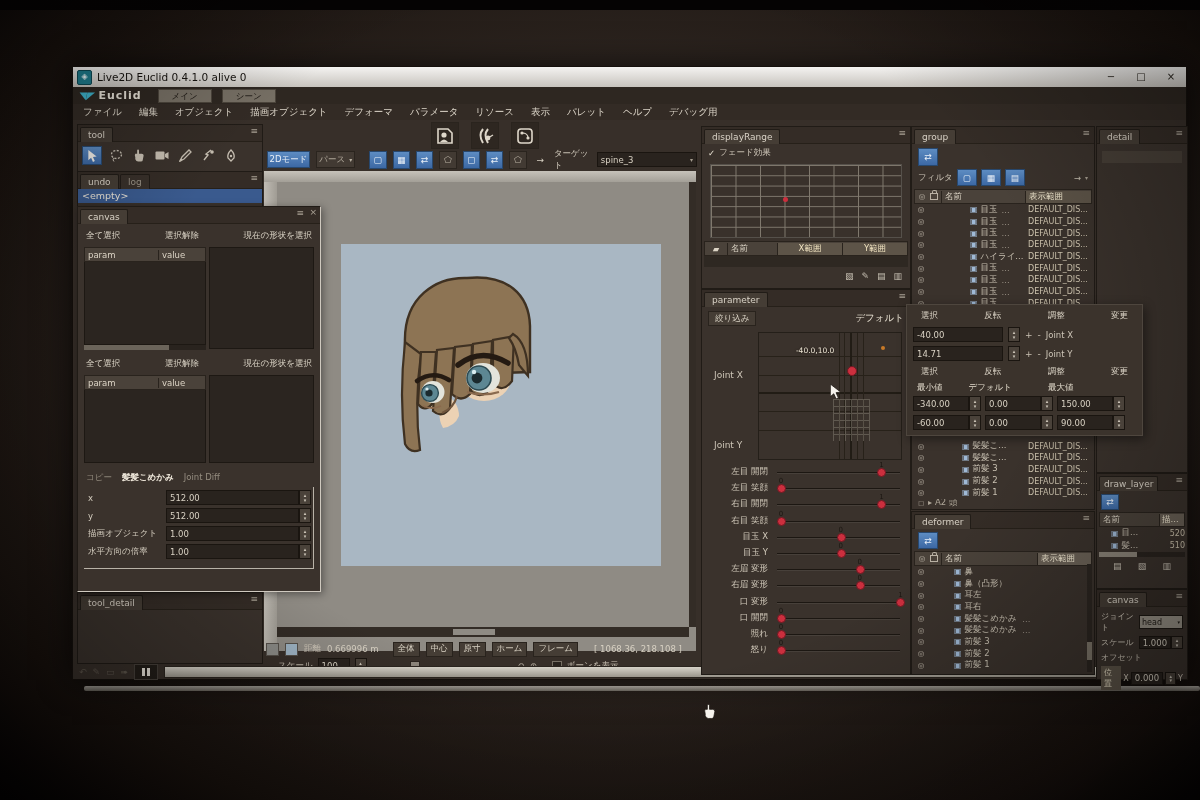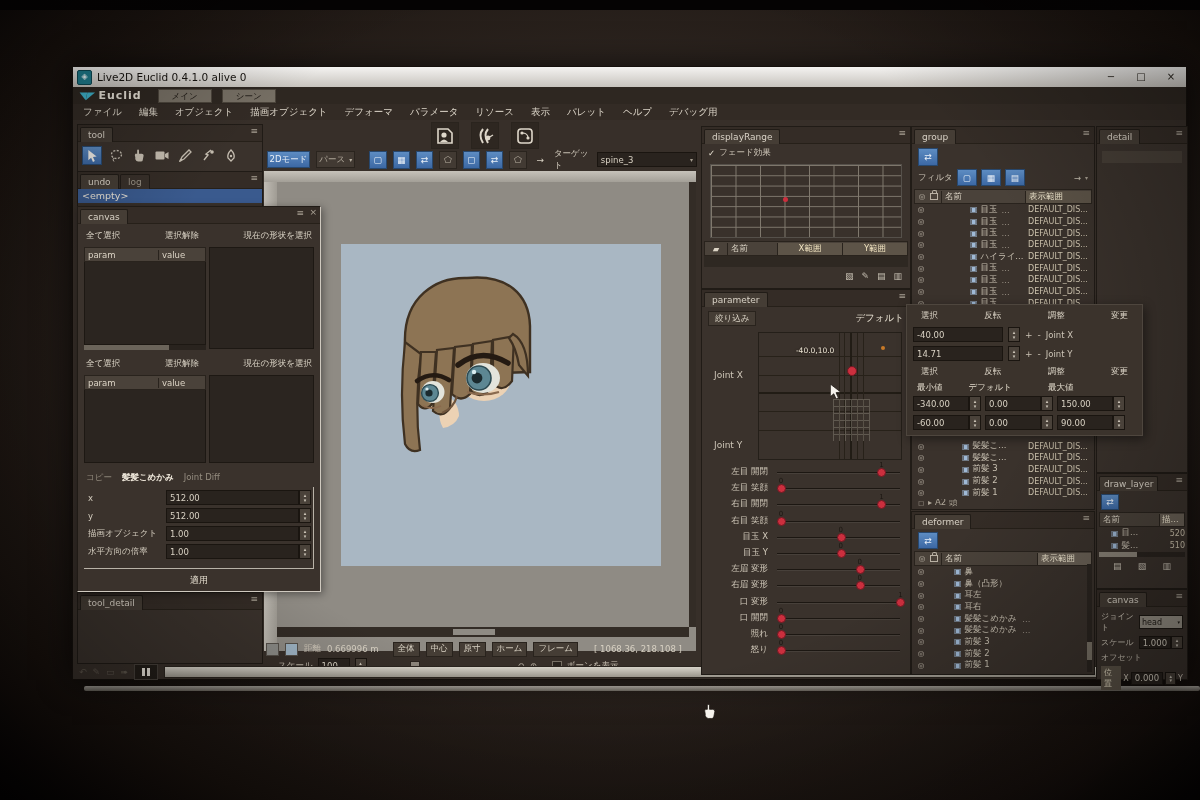--- a/index.html
+++ b/index.html
@@ -373,21 +373,20 @@
         </div>
         <div style="display:flex;align-items:center;margin-bottom:3px;">
           <div style="width:78px;font-size:8.5px;color:#d4cdbf;padding-left:2px;">水平方向の倍率</div>
           <div class="inp" style="flex:1;">1.00</div>
           <div class="spin">
             <span>▴</span>
             <span>▾</span>
           </div>
         </div>
     </div>
-    <div style="text-align:center;font-size:9px;color:#e3dccd;padding-top:5px;">適用</div>
   </div>
 
   <div class="panel" style="left:4px;top:525px;width:184px;height:70px;">
     <div class="phead">
         <div class="ptab">tool_detail</div>
       <div class="pmenu">≡</div>
       </div>
   </div>
 
   <div style="position:absolute;left:6px;top:598px;width:1100px;height:14px;display:flex;align-items:center;gap:6px;">

